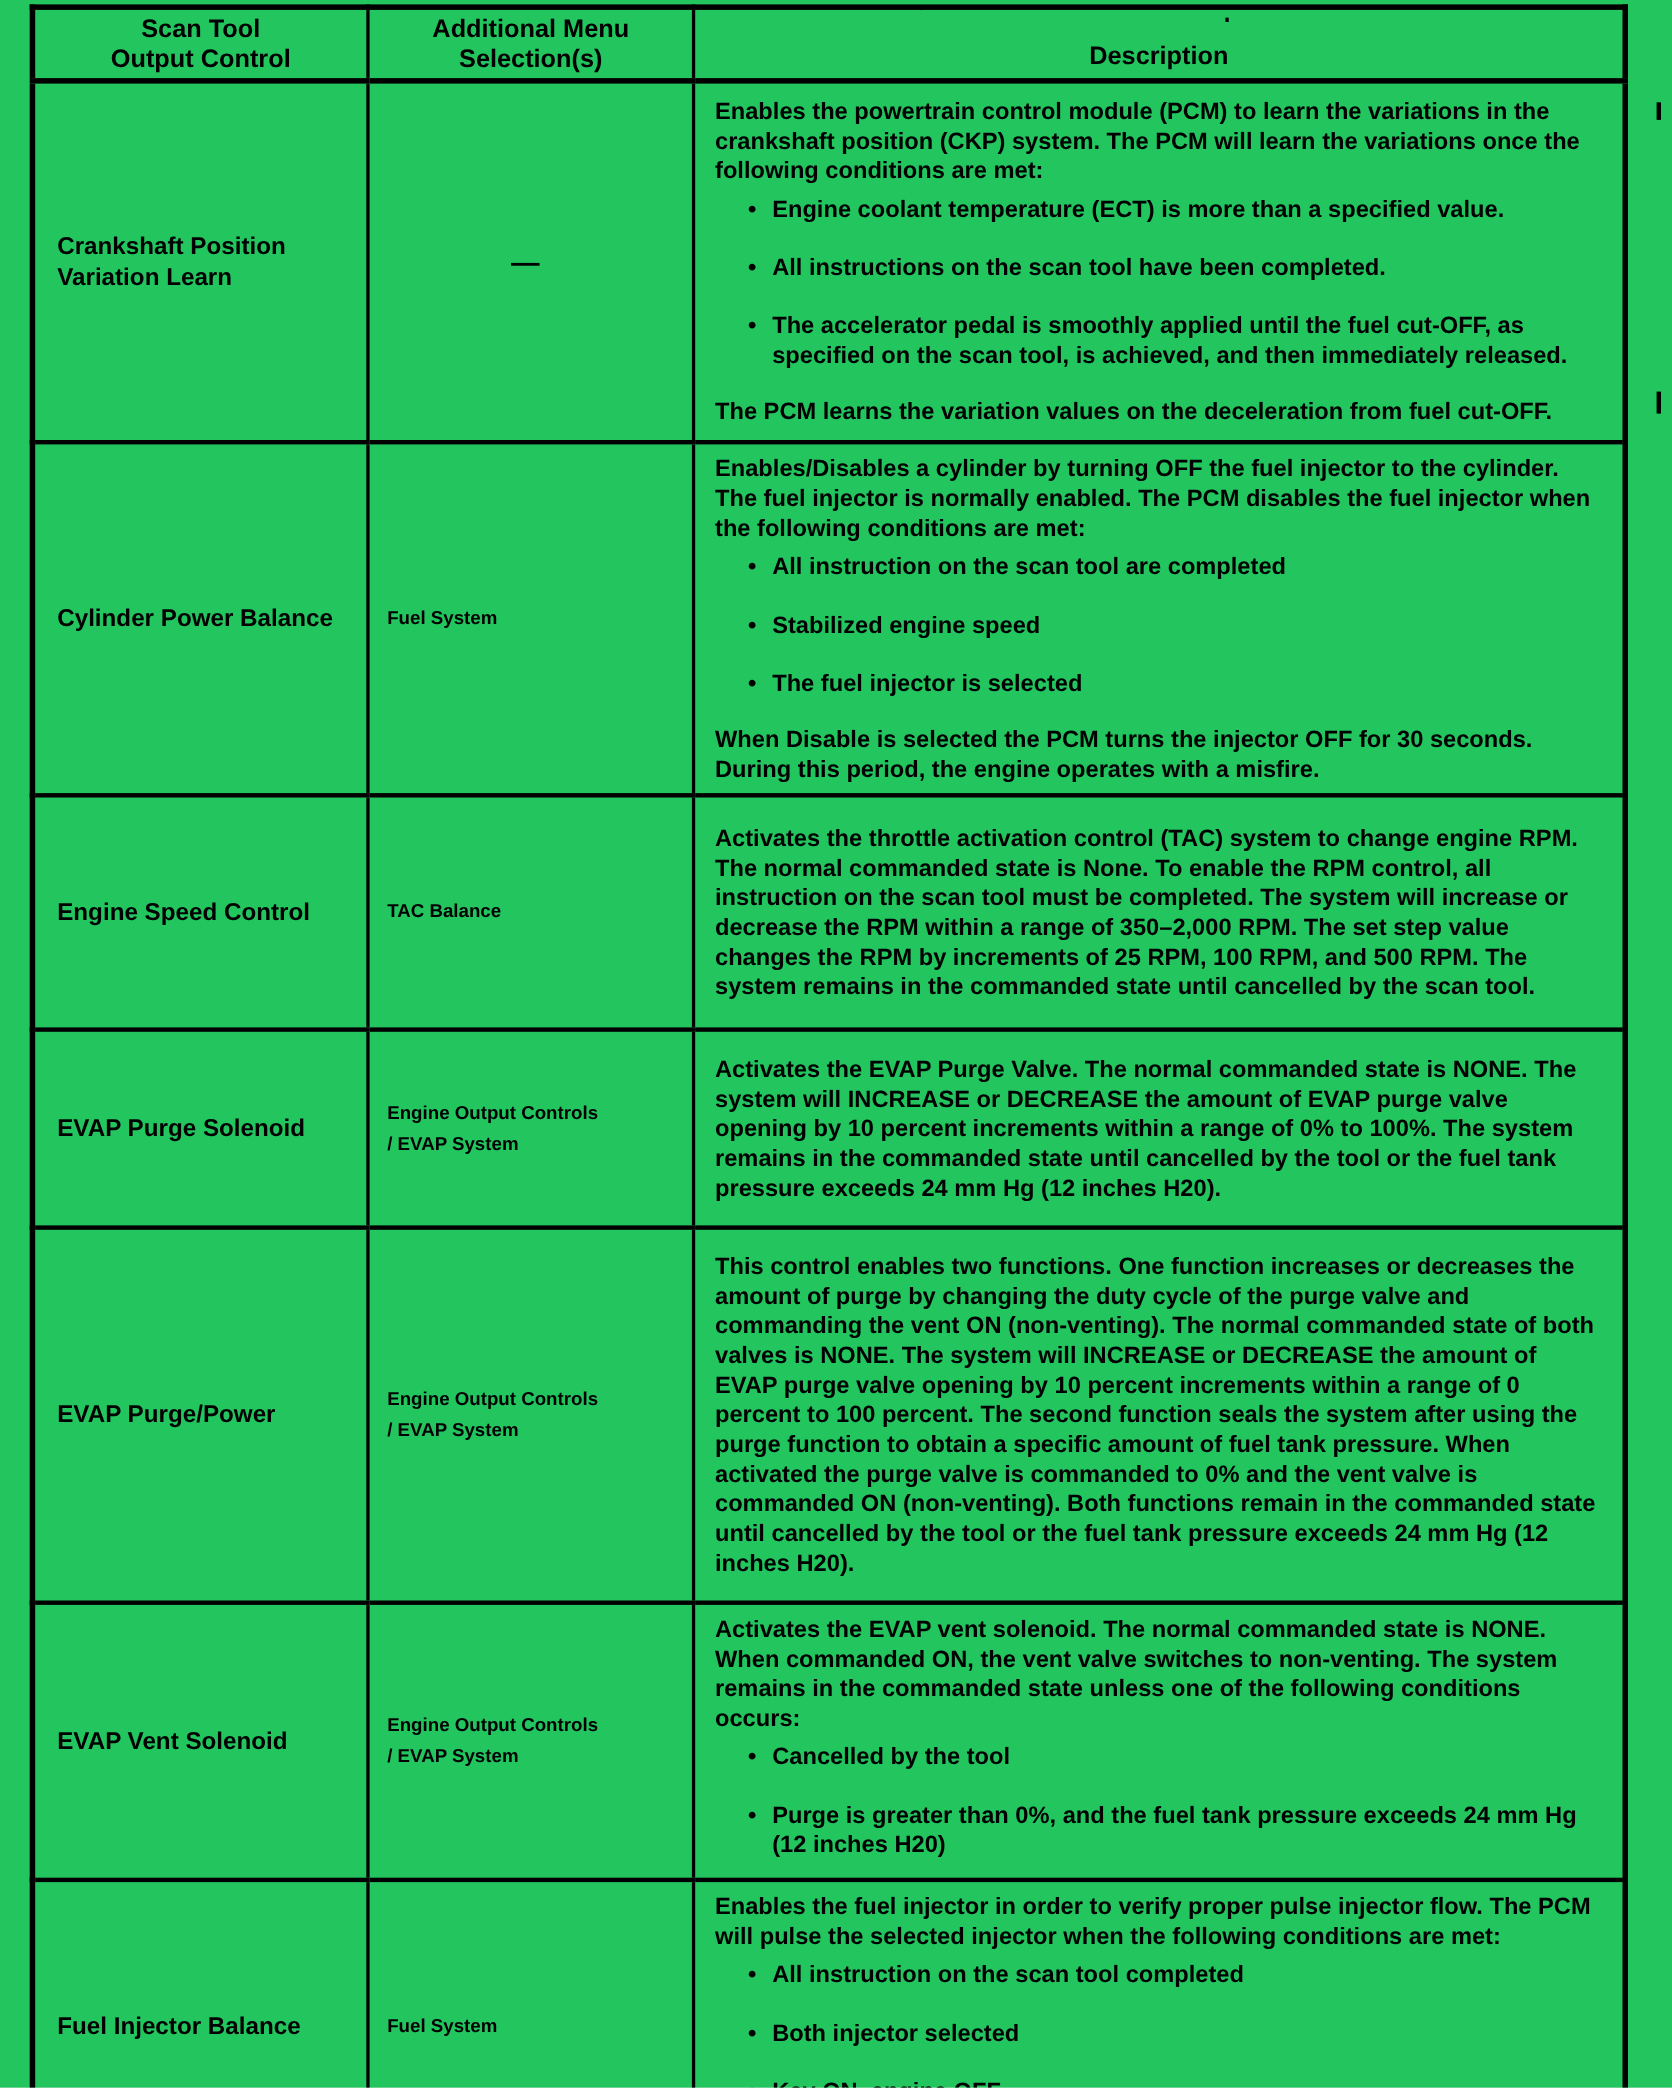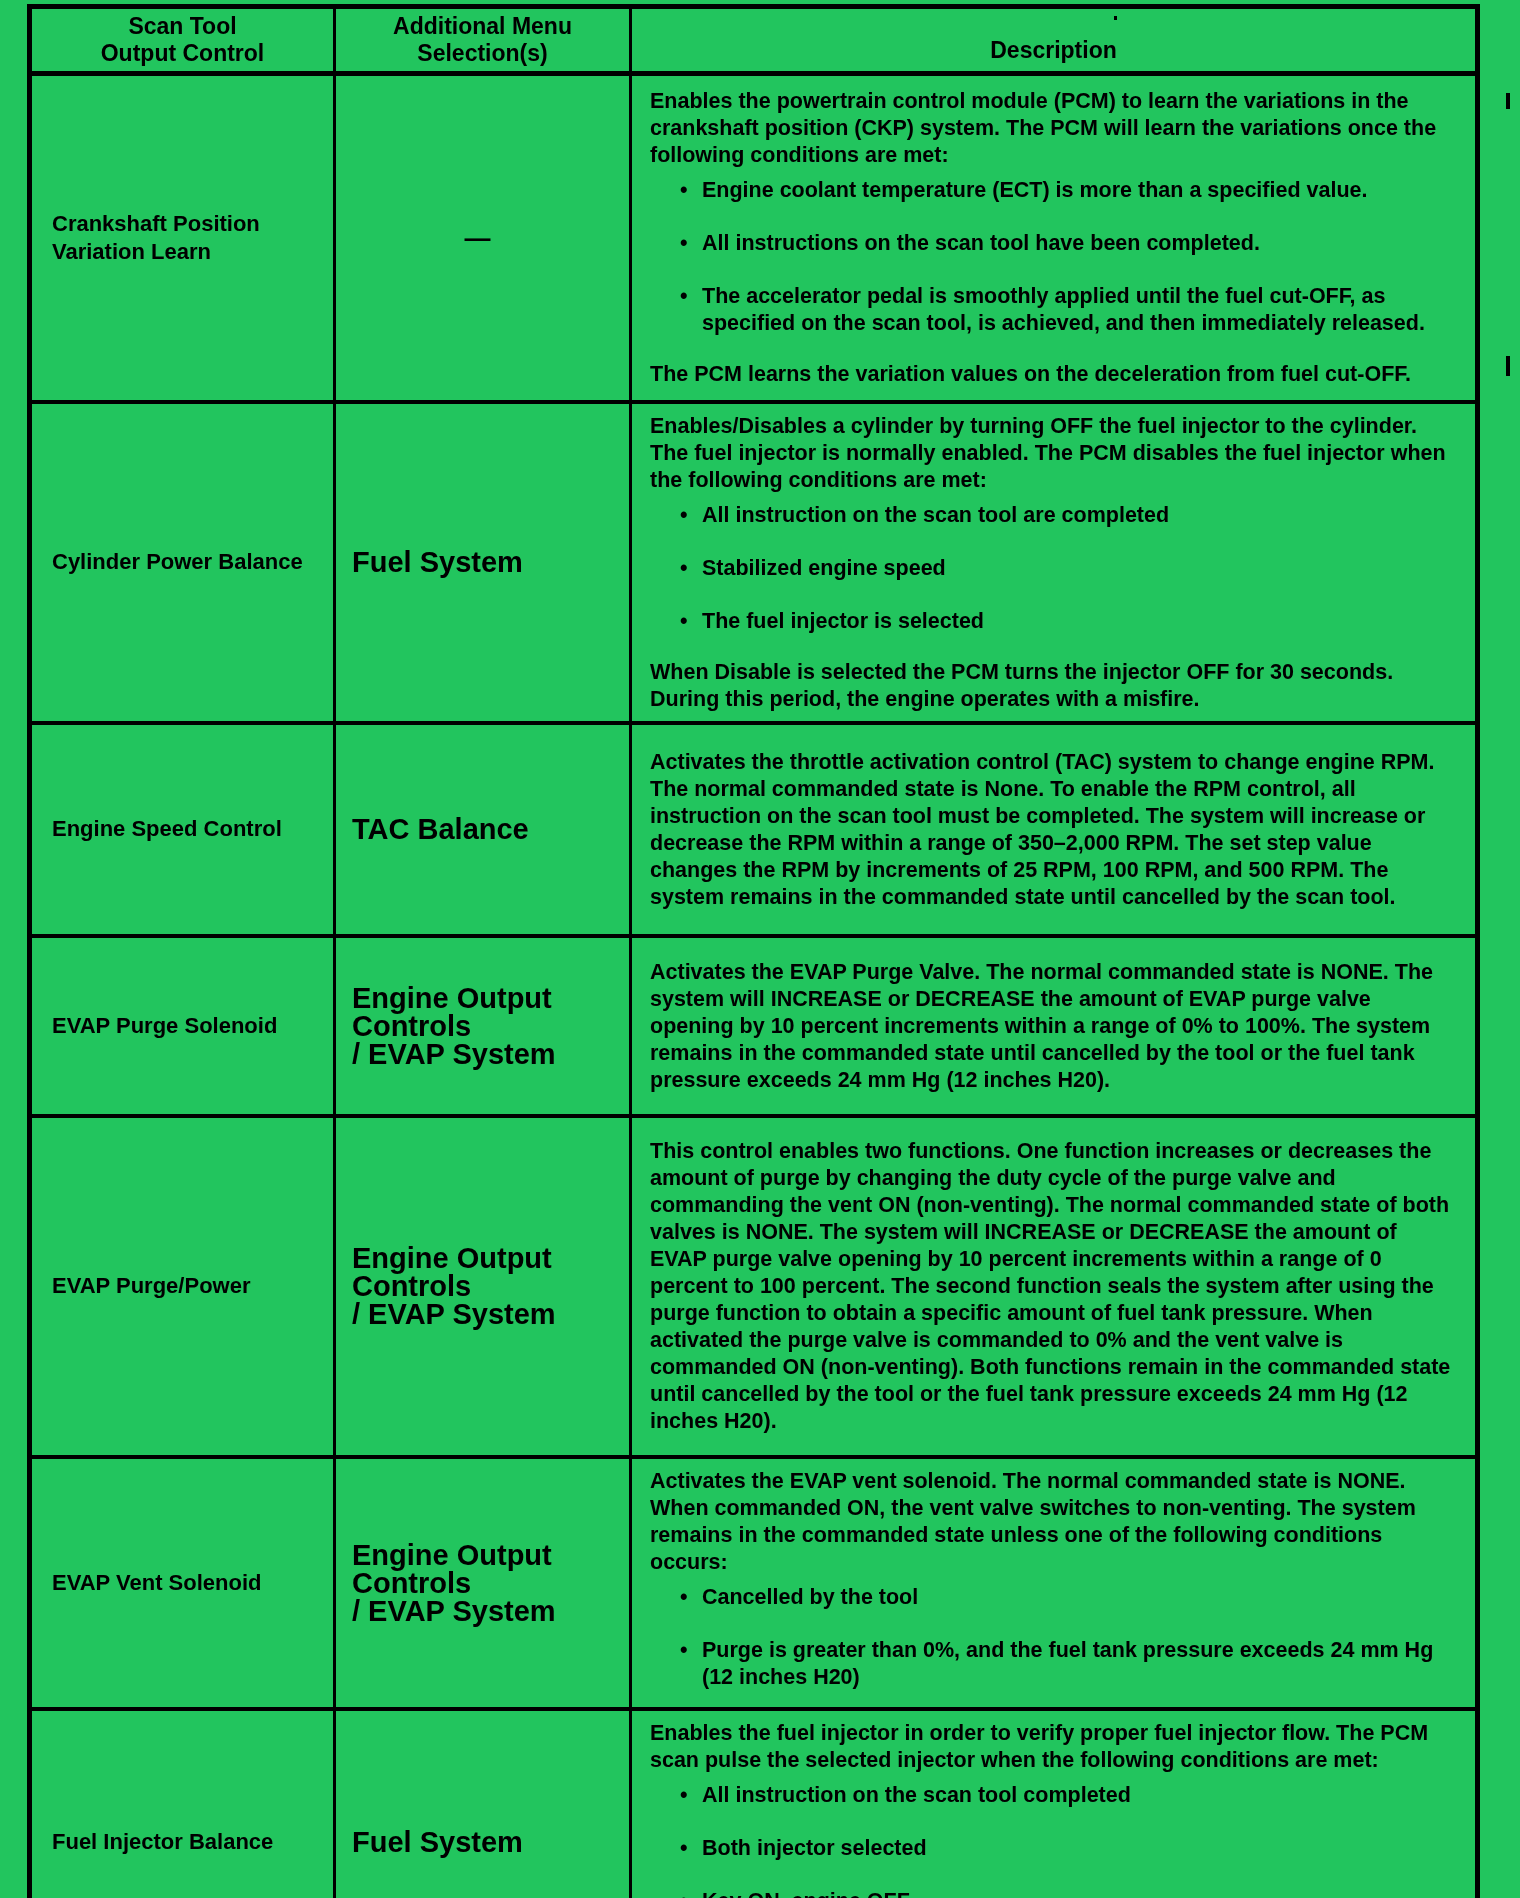--- a/index.html
+++ b/index.html
@@ -37,21 +37,21 @@
   tbody tr:nth-child(5){height:341px;}
   tbody tr:nth-child(6){height:221px;}
   tbody tr:nth-child(7){height:265px;}
   td.c1{
     font-size:22px;line-height:28px;
     vertical-align:middle;text-align:left;
     padding:8px 10px 8px 20px;
     white-space:pre-line;
   }
   td.c2{
-    font-size:29px;line-height:28px;
+    font-size:17px;line-height:28px;
     vertical-align:middle;text-align:left;
     padding:8px 10px 8px 16px;
     white-space:pre-line;
   }
   td.c2.center{
     text-align:center;
     font-weight:bold;font-size:26px;
     padding-left:0;
   }
   td.c3{
@@ -151,21 +151,21 @@
             <ul>
               <li>Cancelled by the tool</li>
               <li>Purge is greater than 0%, and the fuel tank pressure exceeds 24 mm Hg (12 inches H20)</li>
             </ul>
           </td>
         </tr>
         <tr>
           <td class="c1">Fuel Injector Balance</td>
           <td class="c2">Fuel System</td>
           <td class="c3">
-            <p>Enables the fuel injector in order to verify proper fuel injector flow. The PCM scan pulse the selected injector when the following conditions are met:</p>
+            <p>Enables the fuel injector in order to verify proper pulse injector flow. The PCM will pulse the selected injector when the following conditions are met:</p>
             <ul>
               <li>All instruction on the scan tool completed</li>
               <li>Both injector selected</li>
               <li>Key ON, engine OFF</li>
             </ul>
             <p>The selected fuel injector can only be flowed/pulsed once per ignition cycle.</p>
           </td>
         </tr>
       </tbody>
   </table>

